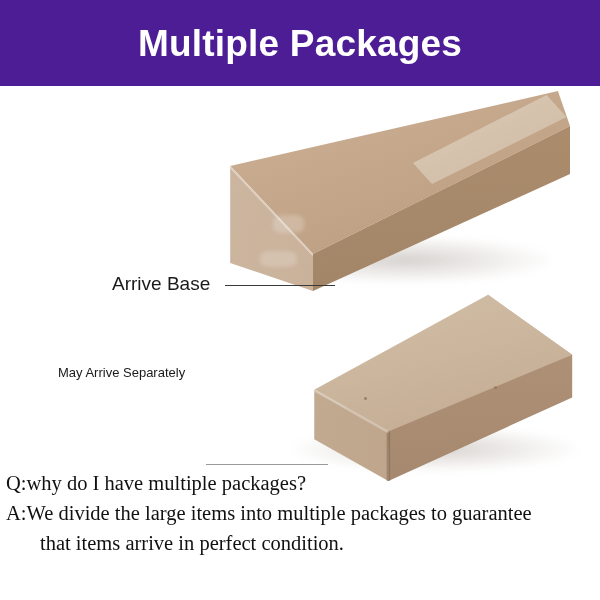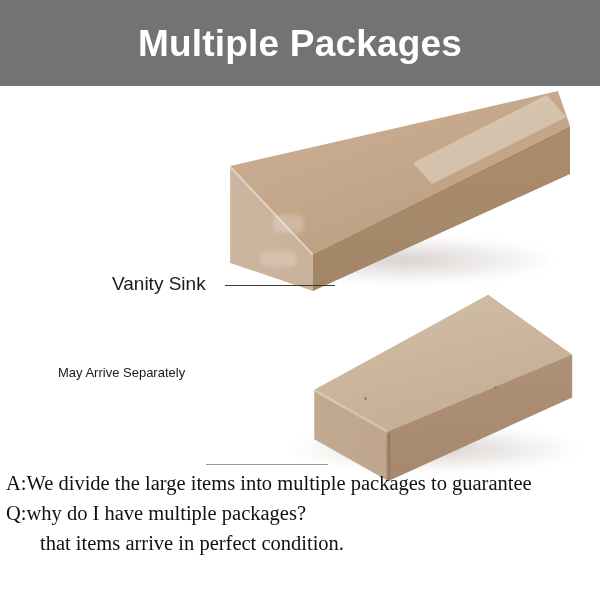--- a/index.html
+++ b/index.html
@@ -21,21 +21,21 @@
     overflow: hidden;
   }
 
   
   #header-banner {
     position: absolute;
     left: 0;
     top: 0;
     width: 600px;
     height: 86px;
-    background: #737373;
+    background: #4c1d95;
     display: flex;
     align-items: center;
     justify-content: center;
   }
   #header-title {
     color: #ffffff;
     font-family: "Liberation Sans", sans-serif;
     font-weight: bold;
     font-size: 37px;
     letter-spacing: 0.2px;
@@ -253,23 +253,23 @@
       <div class="face" id="box-bottom-front-face"></div>
       <div class="face" id="box-bottom-crease"></div>
       <div class="face" id="box-bottom-edge-highlight"></div>
       <div id="box-bottom-dot"></div>
       <div id="box-bottom-dot2"></div>
     </div>
 
     <div class="leader-line" id="leader-vanity-base"></div>
     <div class="leader-line" id="leader-vanity-sink"></div>
 
-    <div class="callout-label" id="label-vanity-base">Vanity Sink</div>
+    <div class="callout-label" id="label-vanity-base">Arrive Base</div>
     <div class="callout-label" id="label-may-arrive">May Arrive Separately</div>
   </div>
 
   <div id="faq">
+    <div class="faq-line" id="faq-question">Q:why do I have multiple packages?</div>
     <div class="faq-line" id="faq-answer">A:We divide the large items into multiple packages to guarantee</div>
-    <div class="faq-line" id="faq-question">Q:why do I have multiple packages?</div>
     <div class="faq-line" id="faq-answer-cont">that items arrive in perfect condition.</div>
   </div>
 
 </div>
 
 </body></html>

